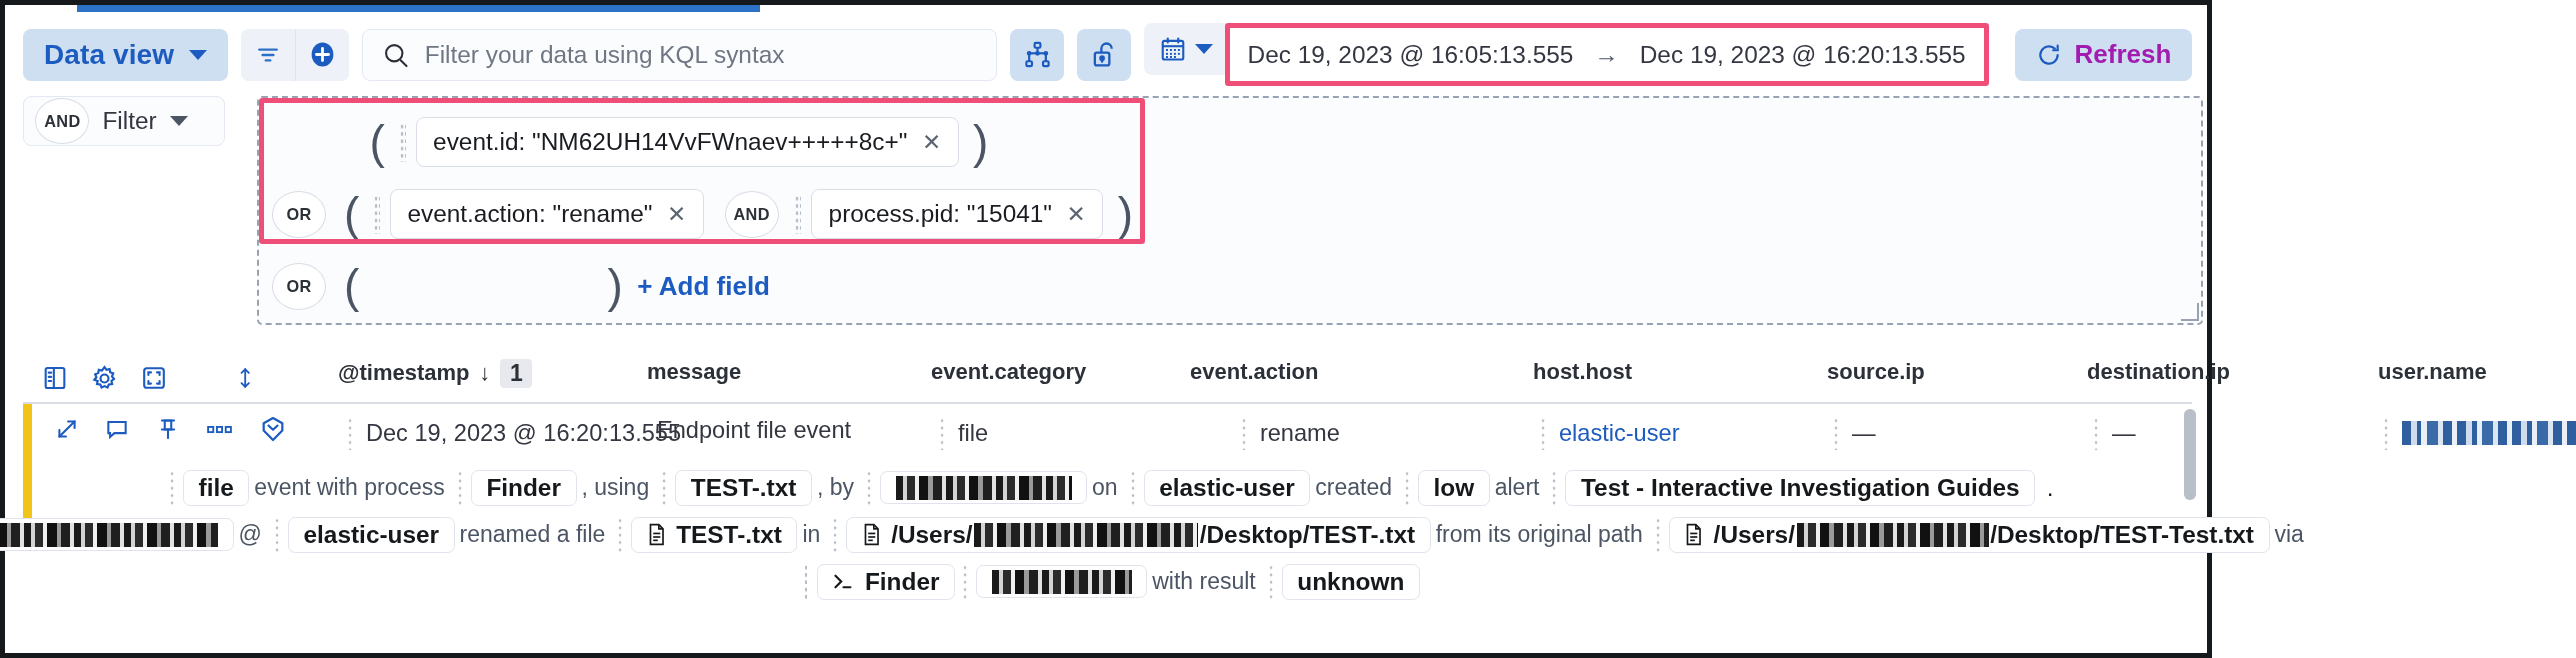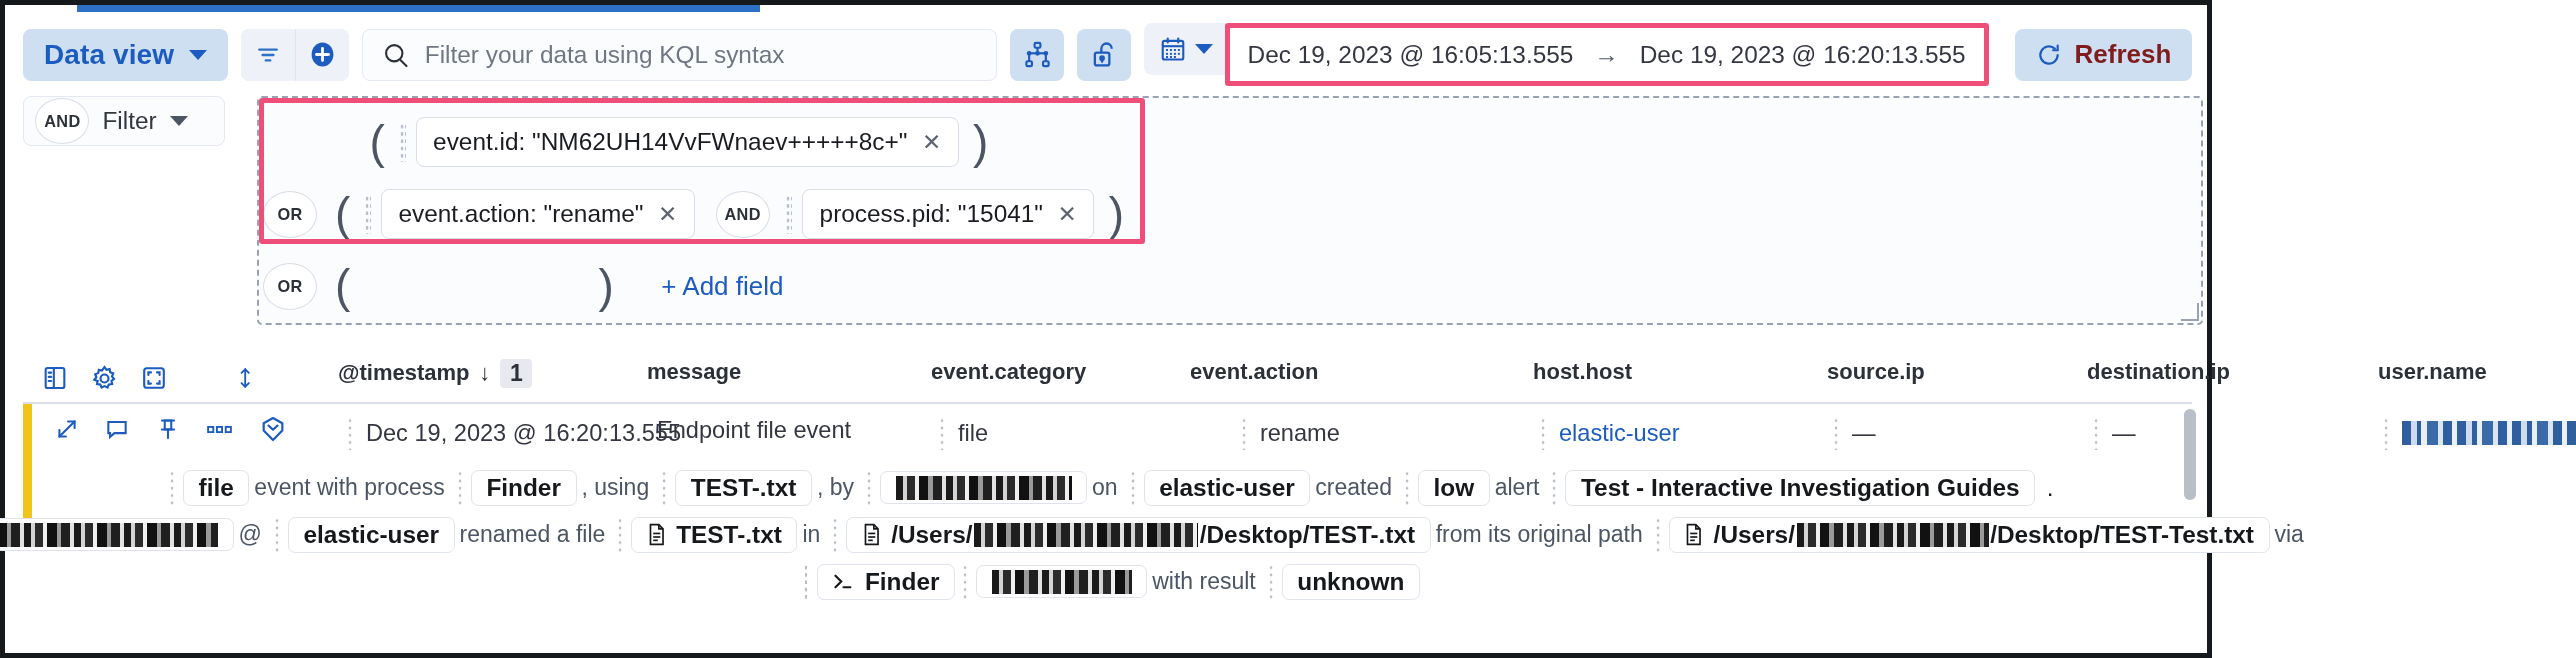--- a/index.html
+++ b/index.html
@@ -109,21 +109,21 @@
     background:#ffffff;
     font-size: 24.4px; color:#343741;
     white-space:nowrap;
     cursor: pointer;
   }
   .date-range .arrow { color:#4b5564; font-size: 24.4px; }
 
   .btn-refresh {
     height:52px; padding: 0 21px;
     background:#cfdff2; border:none; border-radius:8.1px;
-    color:#7f1d1d; font-size:26px; font-weight:600;
+    color:#a21caf; font-size:26px; font-weight:600;
     display:flex;align-items:center;gap:13px; cursor:pointer;
     margin-left: 13px;
     white-space: nowrap;
   }
 
   
   .filter-row {
     position:absolute; top: 91px; left: 18px; right: 4px;
     height: 236px;
     display:flex; align-items: flex-start; gap: 32px;
@@ -161,21 +161,21 @@
     position:absolute;
     left: 0px; top: 0px;
     width: 886px; height: 146px;
     border: 5.7px solid #ef4e79;
     border-radius: 3.3px;
     pointer-events:none;
     z-index: 5;
   }
   .brow {
     display:flex; align-items:center; gap: 0px;
-    padding-left: 4px;
+    padding-left: 13px;
     height: 72px;
   }
   .brow.r1 { padding-left: 96px; }
   .paren {
     font-size: 46px; color:#4b5564; font-weight: 300;
     padding: 0 14.6px; line-height: 1;
     display:flex;align-items:center; height: 59px;
   }
   .grip {
     width: 6.5px; height: 39px; margin-right: 9.8px;
@@ -188,22 +188,22 @@
     border:1.6px solid #d8dde7; border-radius: 8.1px;
     background:#ffffff;
     display:flex;align-items:center;gap:14.6px;
     padding: 0 16.3px;
     font-size: 24.4px; color:#1a1c21;
     white-space:nowrap; cursor:text;
   }
   .field-pill .x { color:#5b6572; font-size:23px; cursor:pointer; }
   .field-pill.empty { width: 219px; }
   .add-field {
-    color:#1c5bbf; font-size:26px; font-weight:400;
-    margin-left: 33px; cursor:pointer; white-space:nowrap;
+    color:#1c5bbf; font-size:26px; font-weight:700;
+    margin-left: 0; cursor:pointer; white-space:nowrap;
   }
   .oval-sm {
     width: 54px; height: 47px;
     border: 1.6px solid #d8dde7; border-radius:50%;
     background:#ffffff;
     display:flex;align-items:center;justify-content:center;
     font-size:16.3px;font-weight:600;color:#2c3038;letter-spacing:0.4px;
     flex:0 0 auto;
     margin-right: 3.3px;
   }

